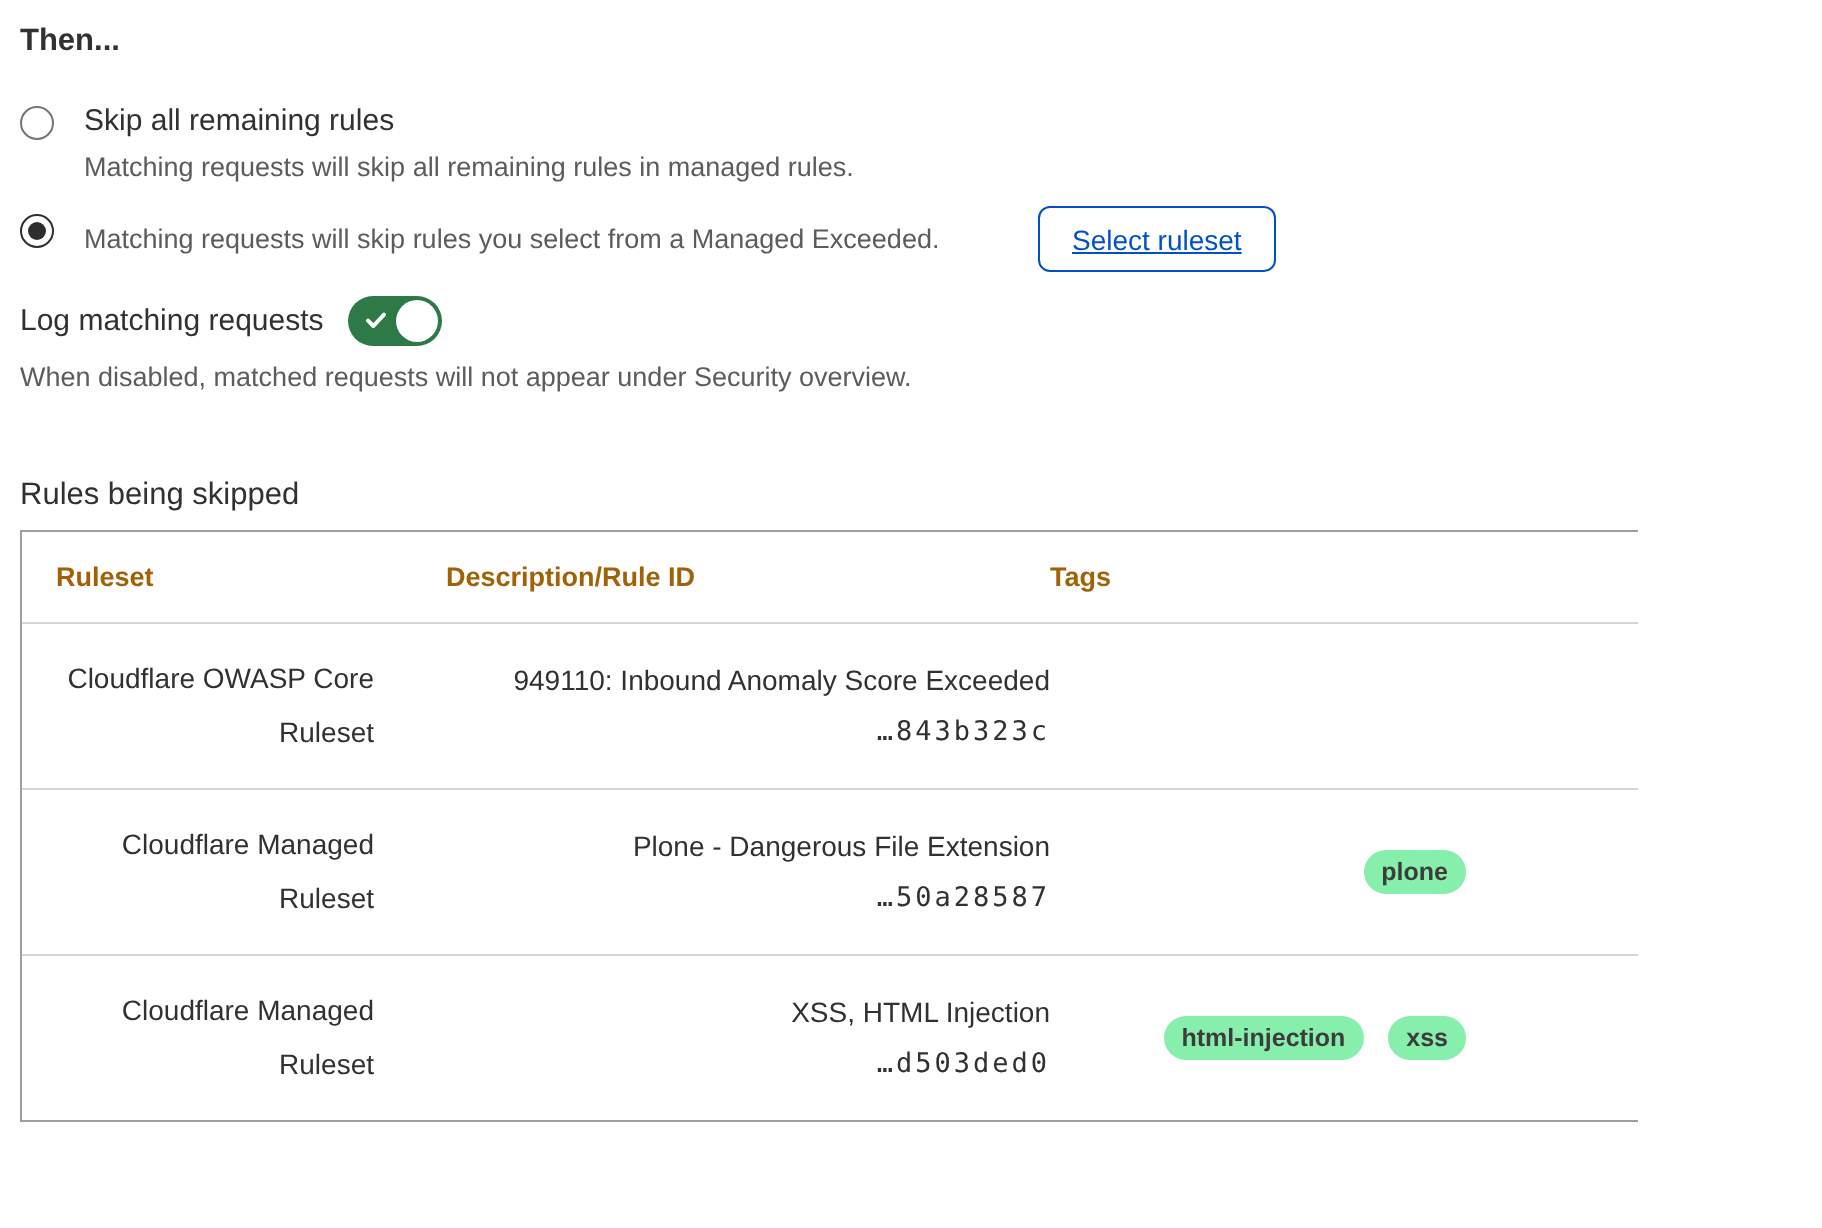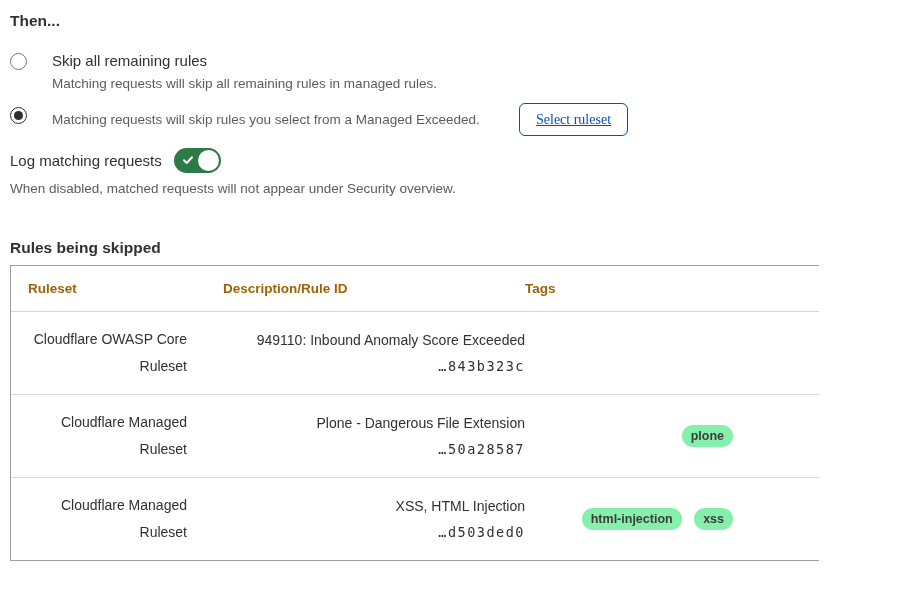--- a/index.html
+++ b/index.html
@@ -13,56 +13,56 @@
     position:relative;
     width:819px; height:614px;
     background:#fff;
     padding:12px 11px 0 10px;
     overflow:hidden;
   }
   .then-heading {
     font-size:15.5px; font-weight:700; color:#313131;
     line-height:18px; margin:0 0 22px 0;
   }
-  .option { display:flex; gap:25px; margin-bottom:14px; }
+  .option { display:flex; gap:15px; margin-bottom:14px; }
   .radio {
     appearance:none; -webkit-appearance:none;
     width:17px; height:17px; flex:none;
     border:1.2px solid #757575; border-radius:50%;
     background:#fff; margin:1px 0 0 0; position:relative; cursor:pointer;
   }
   .radio:checked { border-color:#2e2e2e; }
   .radio:checked::after {
     content:""; position:absolute; inset:3px;
     border-radius:50%; background:#2e2e2e;
   }
   .option-label { font-size:15px; line-height:18px; color:#313131; }
   .option-desc  { font-size:13.5px; line-height:16px; color:#5c5c5c; margin-top:6px; }
   .select-ruleset-btn {
     position:absolute; left:519px; top:103px;
     height:33px; padding:0 16px;
     background:#fff; border:1px solid #0051c3; border-radius:6px;
-    color:#0051c3; font-size:14px; font-family:Liberation Serif, serif;
+    color:#0051c3; font-size:14px; font-family:Liberation Sans, sans-serif;
     text-decoration:underline; cursor:pointer;
   }
   .log-row { display:flex; align-items:center; gap:12px; margin-top:20px; }
   .log-label { font-size:15px; color:#313131; }
   .toggle {
     position:relative; width:47px; height:25px; flex:none;
     border:none; border-radius:13px; background:#c7c7c7; cursor:pointer; padding:0;
   }
   .toggle.on { background:#2d7a46; }
   .toggle .check { position:absolute; left:8px; top:6px; line-height:0; }
   .toggle .knob {
     position:absolute; top:2px; right:2px; width:21px; height:21px;
     border-radius:50%; background:#fff;
   }
   .log-desc { font-size:13.5px; line-height:16px; color:#5c5c5c; margin-top:8px; }
   .rules-heading {
-    font-size:15.5px; font-weight:700; color:#313131;
+    font-size:15.5px; font-weight:400; color:#313131;
     line-height:18px; margin:42px 0 0 0;
   }
   .table-wrap { margin-top:8px; border:1px solid #9e9e9e; width:890px; background:#fff; }
   table { border-collapse:collapse; width:100%; table-layout:fixed; }
   col.c1 { width:212px; } col.c2 { width:302px; } col.c3 { width:216px; } col.c4 { width:160px; }
   thead th {
     height:45px; text-align:left; vertical-align:middle;
     font-size:13.5px; font-weight:700; color:#a16207;
     border-bottom:1px solid #d5d5d5; padding:0;
   }

